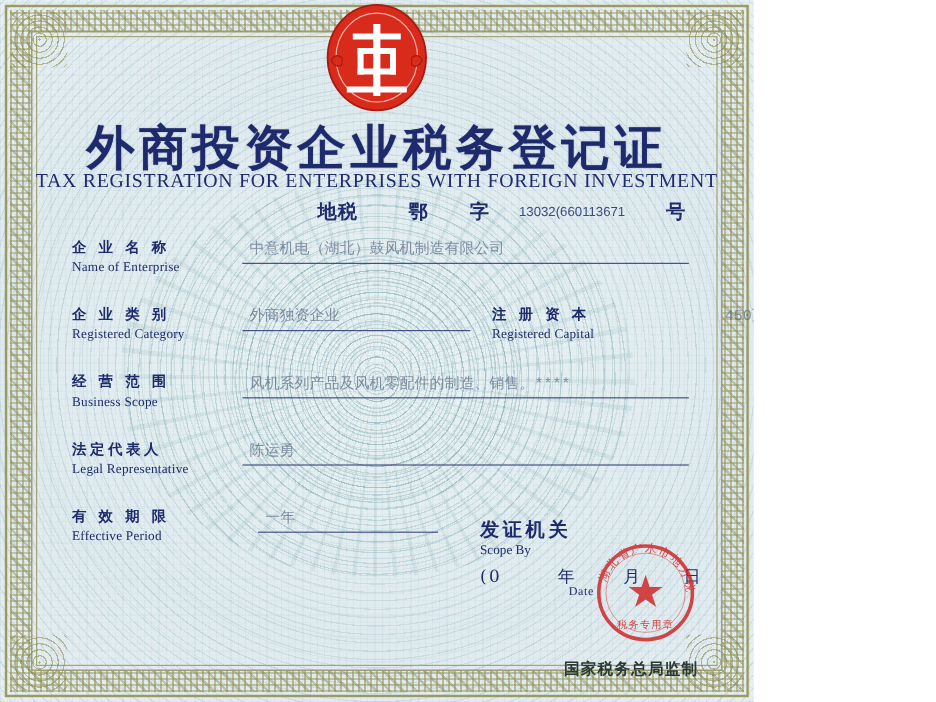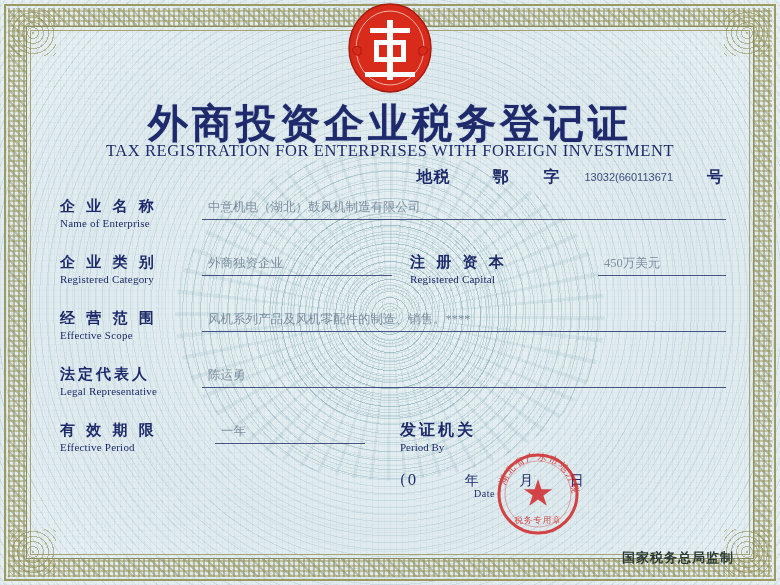--- a/index.html
+++ b/index.html
@@ -9,21 +9,21 @@
   }
   body {
     width: 780px;
     height: 585px;
     font-family: "Liberation Serif", serif;
     overflow: hidden;
   }
 
   #cert {
     position: relative;
-    width: 780px;
+    width: 628px;
     height: 585px;
     background:
       radial-gradient(ellipse 520px 380px at 50% 52%, #e9f1f3 0%, #e4eef1 35%, #dfeaef 60%, #e7eff1 100%),
       linear-gradient(#e8f0f2, #e8f0f2);
     box-sizing: border-box;
     overflow: hidden;
   }
 
   
   .bg-texture {
@@ -197,21 +197,21 @@
     align-items: flex-start;
     margin-bottom: 22px;
   }
   .label {
     width: 142px;
     flex: 0 0 142px;
     color: #1e2a6b;
   }
   .label .cn {
     font-family: "DejaVu Serif", serif;
-    font-size: 15px;
+    font-size: 12px;
     font-weight: bold;
     letter-spacing: 3px;
     line-height: 20px;
     white-space: nowrap;
   }
   .label .en {
     font-family: "Liberation Serif", serif;
     font-size: 11px;
     line-height: 14px;
     letter-spacing: 0.2px;
@@ -219,21 +219,21 @@
   }
   .value {
     flex: 1 1 auto;
     position: relative;
     min-height: 34px;
   }
   .value .txt {
     position: absolute;
     left: 6px;
     top: 3px;
-    font-family: Liberation Serif, serif;
+    font-family: Liberation Mono, monospace;
     font-size: 12.5px;
     color: #5b6b85;
     opacity: 0.72;
     white-space: nowrap;
     text-align: right;
   }
   .value .rule {
     position: absolute;
     left: 0;
     right: 0;
@@ -255,21 +255,21 @@
   .issue-row {
     position: relative;
     display: flex;
     align-items: flex-start;
     margin-bottom: 0;
     gap: 13px;
   }
   .issue-right {
     position: absolute;
     left: 340px;
-    top: 0;
+    top: 12px;
     width: 300px;
   }
   .issue-right .cn {
     font-family: "DejaVu Serif", serif;
     font-size: 16px;
     font-weight: bold;
     letter-spacing: 3px;
     color: #1e2a6b;
     line-height: 20px;
   }
@@ -401,21 +401,21 @@
       </div>
       <div class="value right">
         <div class="txt">450万美元</div>
         <div class="rule"></div>
       </div>
     </div>
 
     <div class="row">
       <div class="label">
         <div class="cn">经 营 范 围</div>
-        <div class="en">Effective Scope</div>
+        <div class="en">Business Scope</div>
       </div>
       <div class="value">
         <div class="txt">风机系列产品及风机零配件的制造、销售。****</div>
         <div class="rule"></div>
       </div>
     </div>
 
     <div class="row">
       <div class="label">
         <div class="cn">法定代表人</div>
@@ -432,21 +432,21 @@
         <div class="cn">有 效 期 限</div>
         <div class="en">Effective Period</div>
       </div>
       <div class="value" style="max-width:150px">
         <div class="txt">一年</div>
         <div class="rule"></div>
       </div>
 
       <div class="issue-right">
         <div class="cn">发证机关</div>
-        <div class="en">Period By</div>
+        <div class="en">Scope By</div>
       </div>
 
       <div class="date-line">
         <span>(0</span>
         <span class="yy">年</span>
         <span class="mm">月</span>
         <span class="dd">日</span>
         <span class="en">Date</span>
       </div>
     </div>

